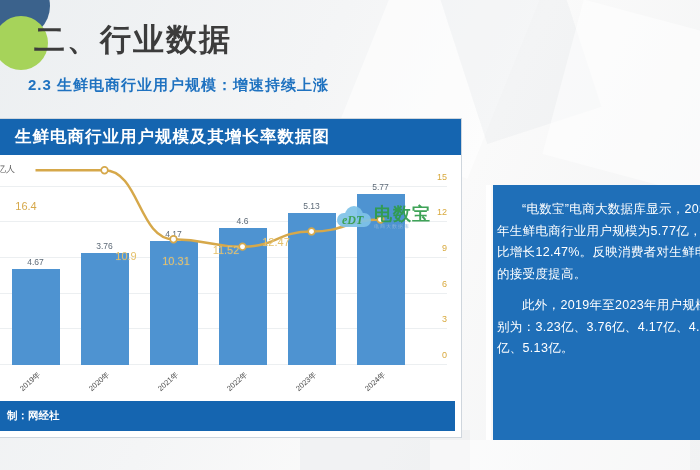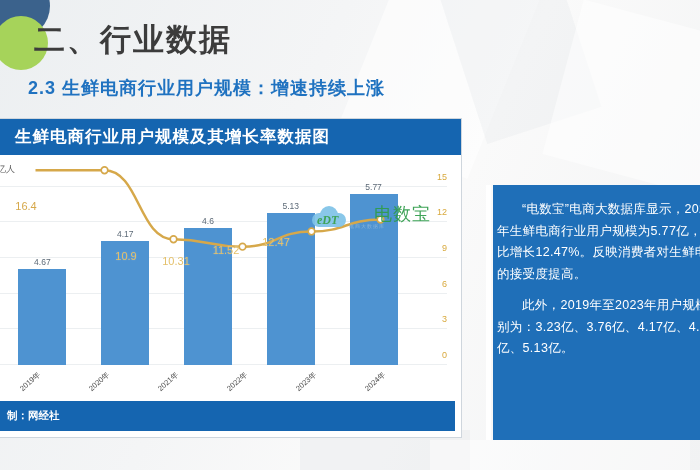--- a/index.html
+++ b/index.html
@@ -16,21 +16,21 @@
   .wm2{position:absolute;background:#e6e8ea;opacity:.6;}
 
   .circ-blue{position:absolute;left:-14px;top:-26px;width:64px;height:64px;
       border-radius:50%;background:#3b628c;}
   .circ-green{position:absolute;left:-6px;top:16px;width:54px;height:54px;
       border-radius:50%;background:#a6d35a;}
 
   
   #title{position:absolute;left:34px;top:24px;font-size:31px;font-weight:bold;
       color:#3c3c3c;letter-spacing:2px;line-height:1;white-space:nowrap;}
-  #subtitle{position:absolute;left:28px;top:76px;font-size:18px;font-weight:bold;
+  #subtitle{position:absolute;left:28px;top:76px;font-size:15px;font-weight:bold;
       color:#1f72c0;letter-spacing:1px;white-space:nowrap;}
 
   
   #card{position:absolute;left:-12px;top:118px;width:474px;height:320px;
       background:#ffffff;border:1px solid #cfd6dd;box-sizing:border-box;}
   #card-header{height:36px;background:#1565b0;display:flex;align-items:center;}
   #card-header span{color:#fff;font-size:16.5px;font-weight:bold;letter-spacing:1px;
       padding-left:26px;white-space:nowrap;}
 
   #plot{position:relative;height:246px;background:#fff;}
@@ -66,21 +66,21 @@
 
   
   #logo{position:absolute;right:30px;top:50px;display:flex;align-items:center;gap:3px;opacity:.92;}
   #logo .cloud{width:34px;height:22px;position:relative;}
   #logo .cloud:before{content:"";position:absolute;left:0;top:7px;width:34px;height:14px;
       border-radius:8px;background:#7fc3e8;}
   #logo .cloud:after{content:"";position:absolute;left:8px;top:0px;width:18px;height:18px;
       border-radius:50%;background:#7fc3e8;}
   #logo .edt{position:absolute;left:5px;top:7px;font-size:12px;font-weight:bold;
       font-style:italic;color:#2f9c4a;z-index:3;font-family:"Liberation Serif",serif;}
-  #logo .cn{font-size:18px;font-weight:normal;color:#2f9c4a;line-height:1;letter-spacing:1px;margin-left:25px;}
+  #logo .cn{font-size:18px;font-weight:bold;color:#2f9c4a;line-height:1;letter-spacing:1px;}
   #logo .sub{font-size:5px;color:#8ab4d8;letter-spacing:1px;}
 
   
   #card-footer{position:absolute;left:6px;right:6px;bottom:6px;height:30px;background:#1565b0;
       display:flex;align-items:center;justify-content:space-between;padding:0 12px;
       box-sizing:border-box;}
   #card-footer span{color:#fff;font-size:10.5px;font-weight:bold;white-space:nowrap;}
 
   
   #panel{position:absolute;left:493px;top:185px;width:232px;height:255px;
@@ -121,20 +121,24 @@
         <div class="grid" style="bottom: 71.6364px;"></div>
         <div class="grid" style="bottom: 107.273px;"></div>
         <div class="grid" style="bottom: 142.909px;"></div>
         <div class="grid" style="bottom: 178.545px;"></div>
         <div class="grid" style="bottom: 214.182px;"></div>
       </div>
     <div id="bars">
         <div class="barwrap">
           <div class="barval">4.67</div>
           <div class="bar" style="height: 95.9212px; background: rgb(78, 147, 209);"></div>
+        </div>
+        <div class="barwrap">
+          <div class="barval">3.76</div>
+          <div class="bar" style="height: 111.661px; background: rgb(78, 147, 209);"></div>
         </div>
         <div class="barwrap">
           <div class="barval">4.17</div>
           <div class="bar" style="height: 123.836px; background: rgb(78, 147, 209);"></div>
         </div>
         <div class="barwrap">
           <div class="barval">4.6</div>
           <div class="bar" style="height: 136.606px; background: rgb(78, 147, 209);"></div>
         </div>
         <div class="barwrap">

